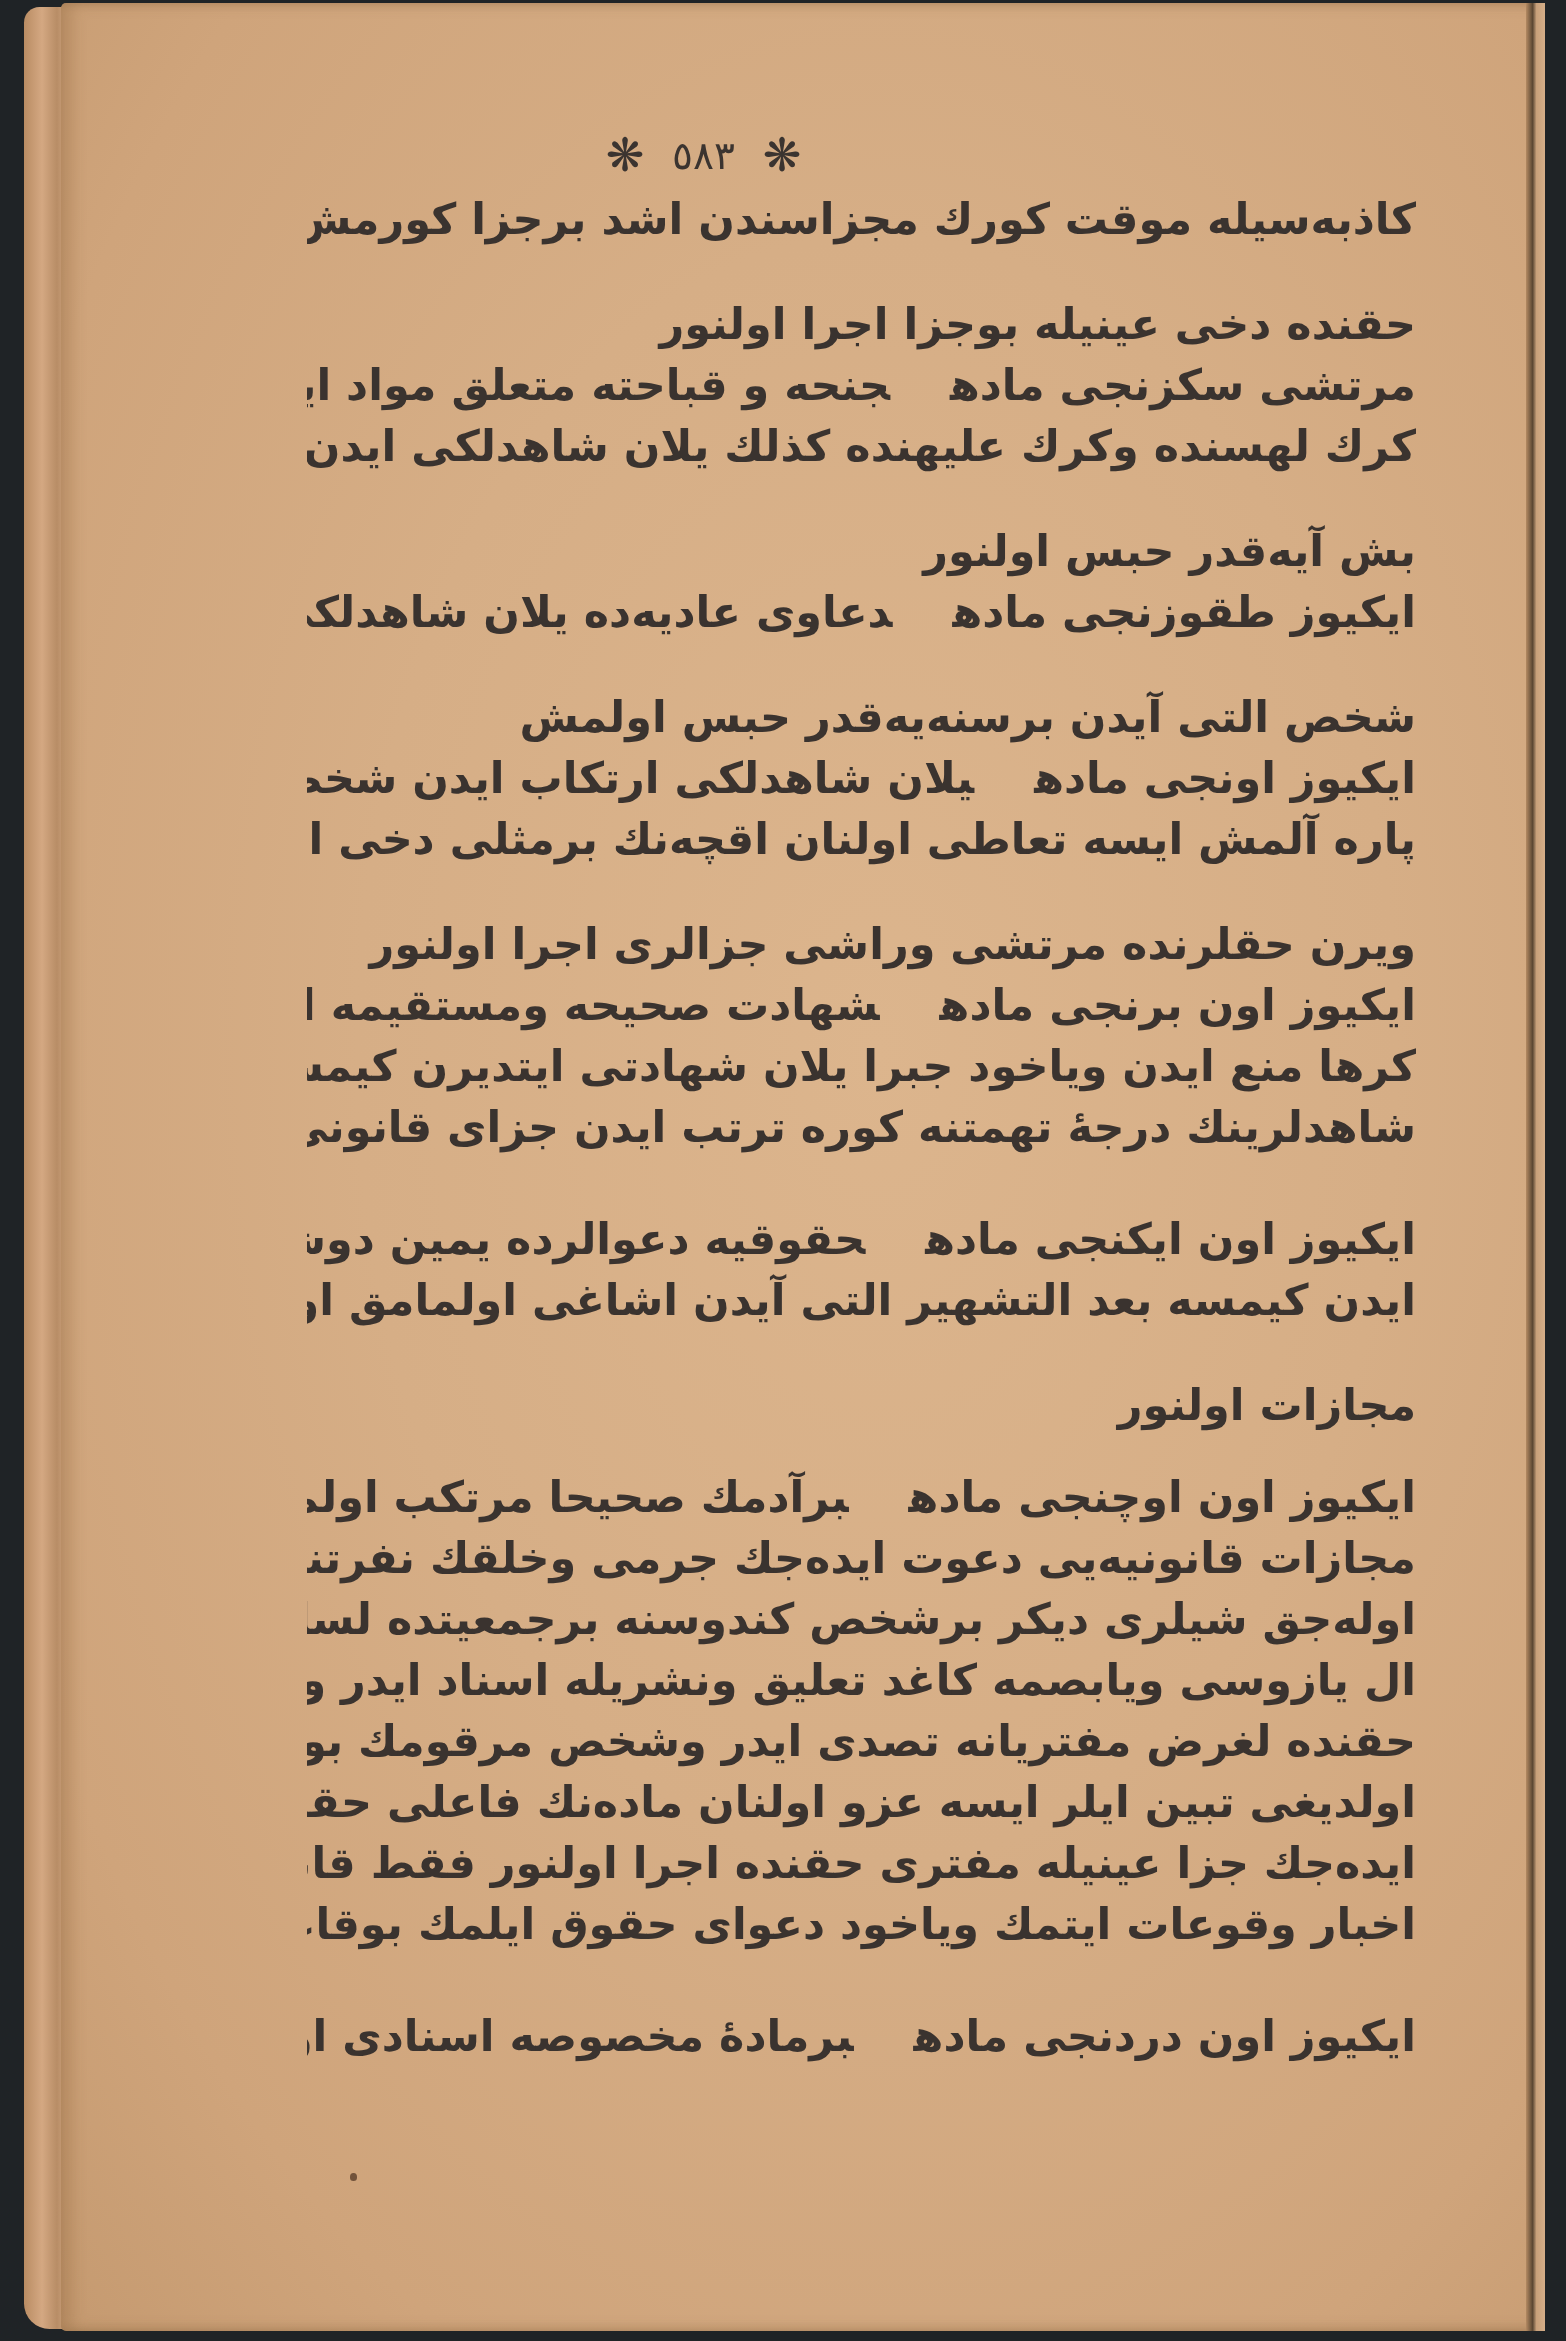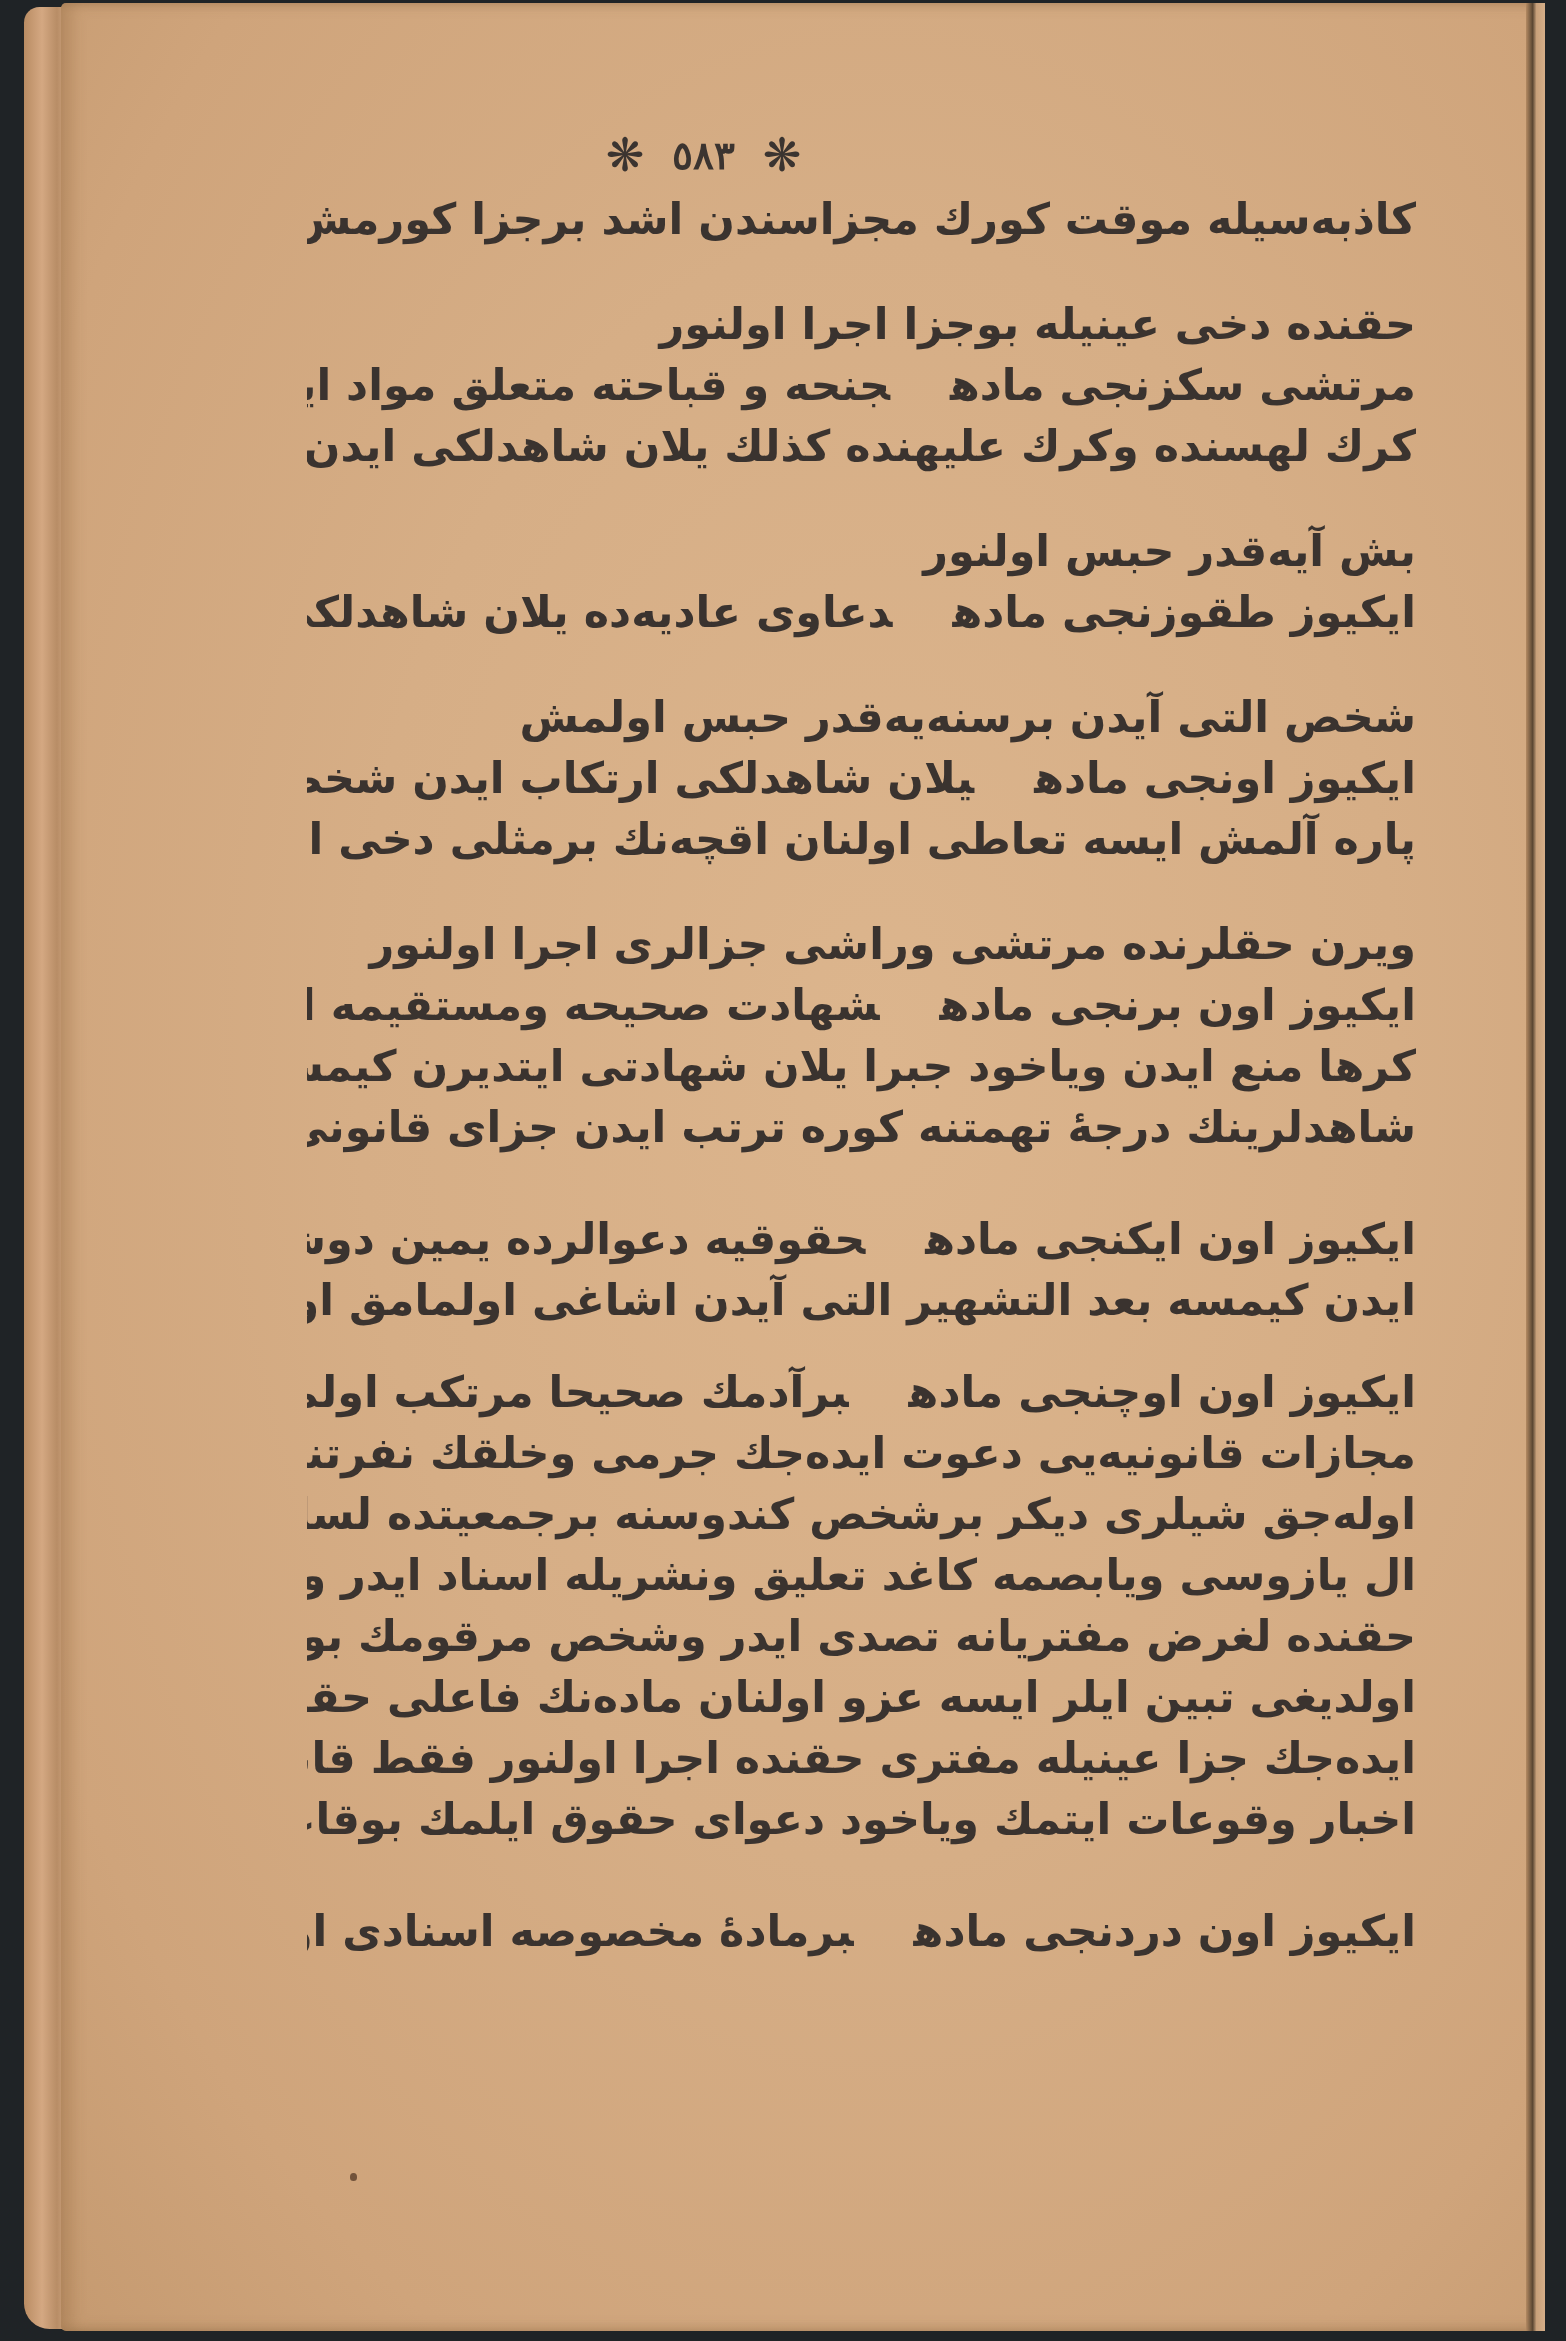--- a/index.html
+++ b/index.html
@@ -54,21 +54,21 @@
       font-size: 39px;
       direction: rtl;
     }
     .header .orn {
       display: inline-block;
       font-size: 46px;
       margin: 0 15.4px;
       vertical-align: middle;
     }
     .header .num {
-      font-weight: bold;
+      font-weight: normal;
       letter-spacing: 1.7px;
       vertical-align: middle;
     }
     .text-block {
       position: absolute;
       left: 307px;
       top: 189px;
       width: 1109px;
       direction: rtl;
       color: #3a332f;
@@ -139,20 +139,21 @@
     <div class="line short"><span>ویرن حقلرنده مرتشی وراشی جزالری اجرا اولنور</span></div>
 
     <div class="line"><span class="art">ایکیوز اون برنجی ماده</span><span>شهادت صحیحه ومستقیمه اصحابنی ایفای شهادتدن</span></div>
     <div class="line"><span>كرها منع ایدن ویاخود جبرا یلان شهادتی ایتدیرن كیمسه حقنده یلان</span></div>
     <div class="line"><span>شاهدلرینك درجهٔ تهمتنه كوره ترتب ایدن جزای قانونی اجرا اولنور</span></div>
 
     <div class="gap"></div>
 
     <div class="line"><span class="art">ایکیوز اون ایکنجی ماده</span><span>حقوقیه دعوالرده یمین دوشوبده یلان یره یمین</span></div>
     <div class="line"><span>ایدن كیمسه بعد التشهیر التی آیدن اشاغی اولمامق اوزره حبس جزاسیله</span></div>
+    <div class="line short"><span>مجازات اولنور</span></div>
 
     <div class="gap-sm"></div>
     <div class="gap-sm"></div>
 
     <div class="line"><span class="art">ایکیوز اون اوچنجی ماده</span><span>برآدمك صحیحا مرتكب اولمش اولمسی لازم كلسه</span></div>
     <div class="line"><span>مجازات قانونیه‌یی دعوت ایده‌جك جرمی وخلقك نفرتنی موجب</span></div>
     <div class="line"><span>اوله‌جق شیلری دیكر برشخص كندوسنه برجمعیتده لسانا ویاخود</span></div>
     <div class="line"><span>ال یازوسی ویابصمه كاغد تعلیق ونشریله اسناد ایدر ومأمورین دولت</span></div>
     <div class="line"><span>حقنده لغرض مفتریانه تصدی ایدر وشخص مرقومك بواسناداتی افترا</span></div>
     <div class="line"><span>اولدیغی تبین ایلر ایسه عزو اولنان ماده‌نك فاعلی حقنده قانونا ترتب</span></div>

